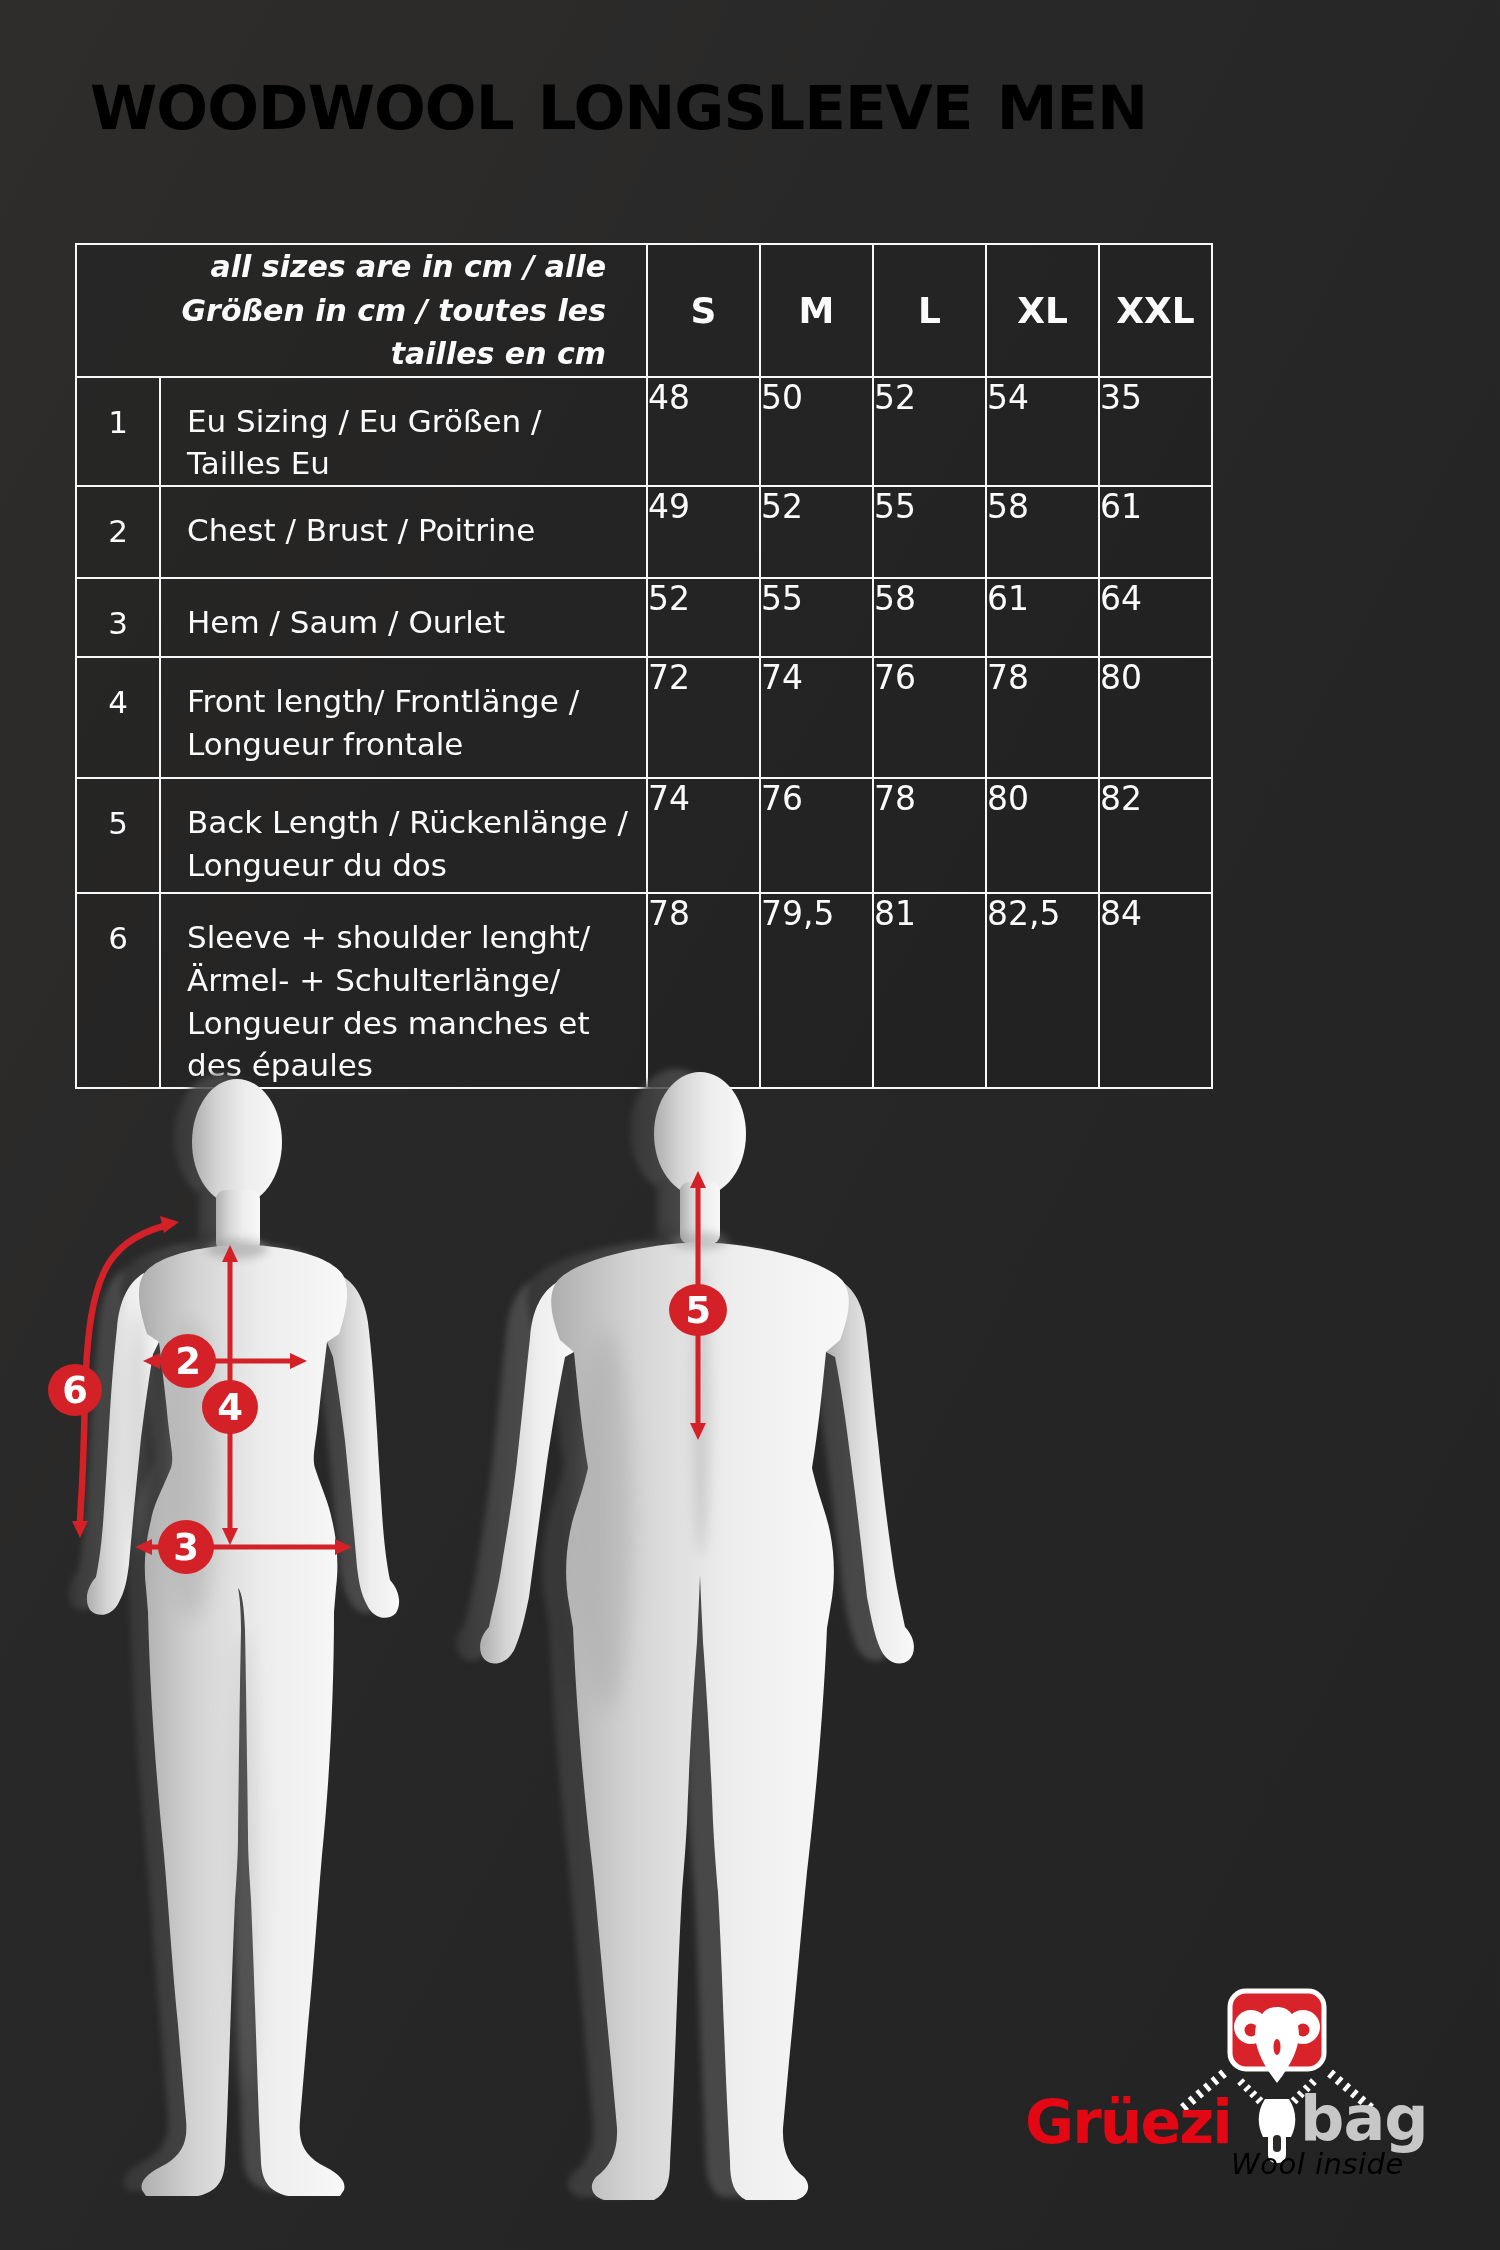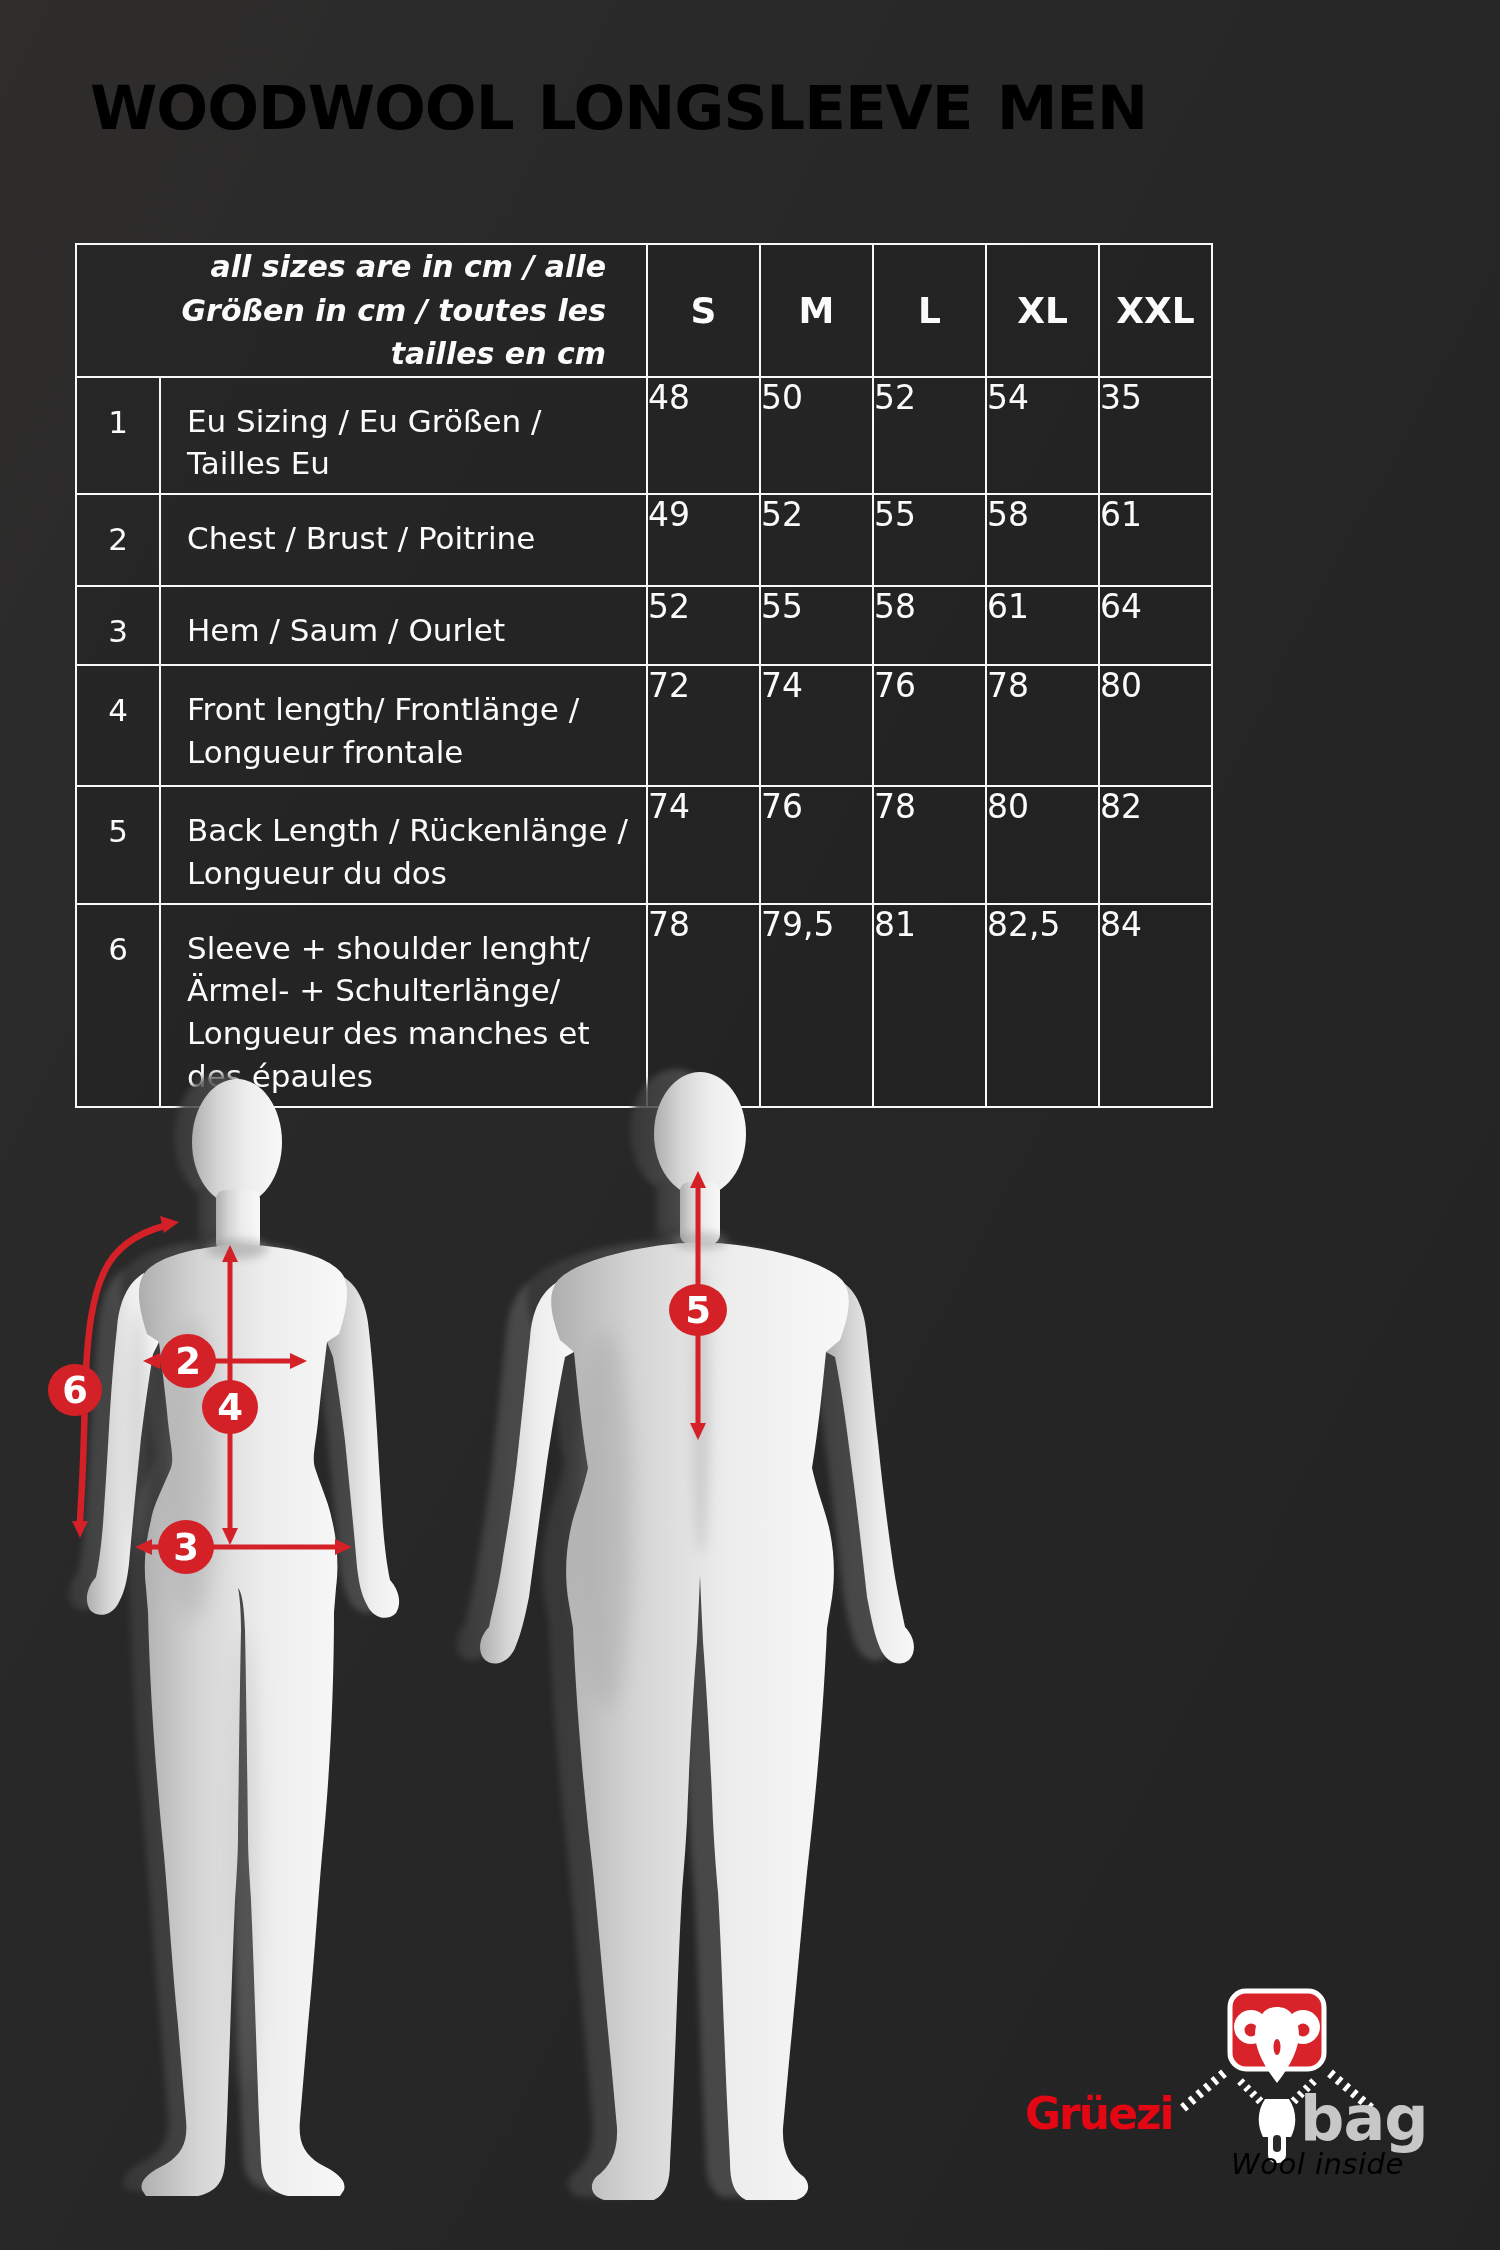--- a/index.html
+++ b/index.html
@@ -27,35 +27,35 @@
   tr.r1 { height:84px; } tr.r2 { height:92px; } tr.r3 { height:79px; }
   tr.r4 { height:121px; } tr.r5 { height:115px; } tr.r6 { height:156px; }
   td.hdr-label {
     font-style:italic; font-weight:bold; font-size:30px; line-height:1.45;
     text-align:right; vertical-align:middle; padding:0 40px;
   }
   td.size-h {
     font-weight:bold; font-size:36px; text-align:center; vertical-align:middle;
   }
   td.num { font-size:31px; text-align:center; vertical-align:top; padding-top:26px; }
-  td.lbl { font-size:31px; line-height:1.38; vertical-align:top; padding:22px 14px 8px 26px; }
+  td.lbl { font-size:31px; line-height:1.38; vertical-align:top; padding:22px 14px 0 26px; }
   td.val { font-size:33px; text-align:left; vertical-align:top; }
   
   svg.figures { position:absolute; left:40px; top:1040px; }
   .fig-shadow { filter:brightness(0.33) blur(3px); opacity:0.85; }
   .meas-line { stroke:#d32127; stroke-width:5; fill:none; }
   .meas-curve { stroke:#d32127; stroke-width:6.5; fill:none; stroke-linecap:round; }
   .meas-head { fill:#d32127; }
   .meas-circle { fill:#d32127; }
   .meas-num { fill:#ffffff; font-size:37px; font-weight:bold; text-anchor:middle; }
   
   svg.logo-mark { position:absolute; left:1160px; top:1975px; }
   .brand-red {
     position:absolute; left:1025px; top:2092px;
-    font-size:44px; font-weight:bold; letter-spacing:-2px; color:#e30613; line-height:1;
+    font-size:60px; font-weight:bold; letter-spacing:-2px; color:#e30613; line-height:1;
   }
   .brand-gray {
     position:absolute; left:1300px; top:2088px;
     font-size:62px; font-weight:bold; letter-spacing:-1px; color:#c7c7c7; line-height:1;
   }
   .tagline {
     position:absolute; left:1231px; top:2150px;
     font-size:29px; color:#000000; letter-spacing:0.5px; line-height:1;font-style:italic;
   }
 </style>

